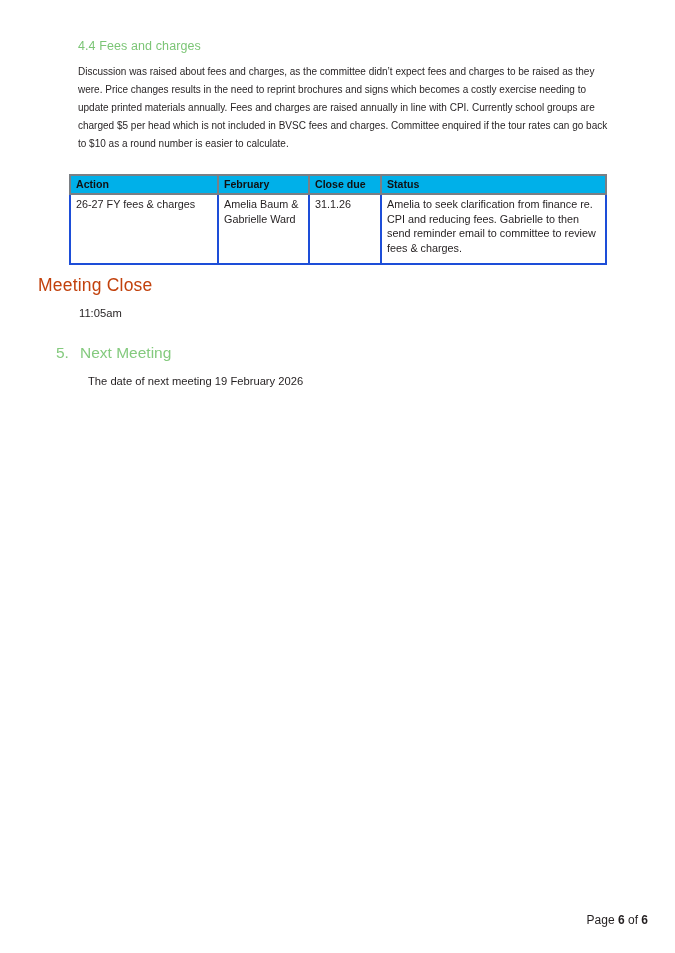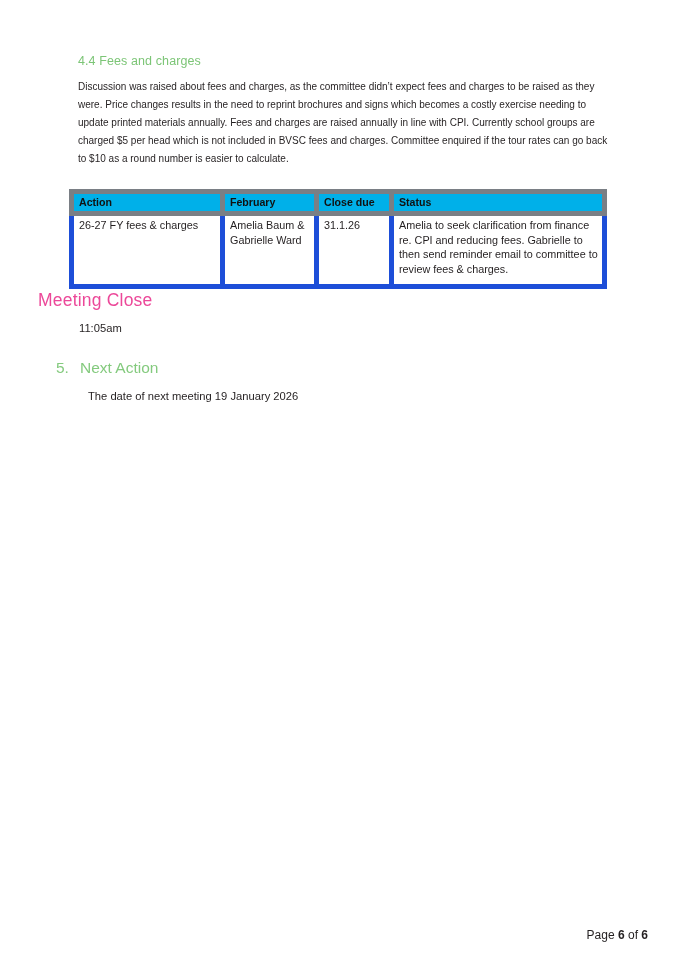--- a/index.html
+++ b/index.html
@@ -13,40 +13,39 @@
     position: relative;
     font-family: "Liberation Sans", sans-serif;
     color: #1a1a1a;
     overflow: hidden;
   }
 
   .page {
     position: absolute;
     inset: 0;
     background: #ffffff;
-    margin-top: 15px;
   }
 
   
   .h-sub {
     position: absolute;
     left: 78px;
     top: 39px;
     font-size: 12.5px;
     color: #7cc576;
     letter-spacing: .1px;
     white-space: nowrap;
   }
 
   .h-big {
     position: absolute;
     left: 38px;
     top: 275px;
     font-size: 17.5px;
-    color: #ec4899;
+    color: #c2410c;
     letter-spacing: .2px;
     white-space: nowrap;
   }
 
   .h-num-wrap {
     position: absolute;
     left: 56px;
     top: 344px;
     font-size: 15.5px;
     color: #84ca7e;
@@ -78,21 +77,21 @@
   
   .tbl {
     position: absolute;
     left: 69px;
     top: 174px;
     width: 538px;
     border-collapse: collapse;
     table-layout: fixed;
   }
   .tbl td, .tbl th {
-    border: 5px solid #1d4ed8;
+    border: 2px solid #1d4ed8;
     vertical-align: top;
     padding: 2px 4px 2px 5px;
     font-size: 10.8px;
     line-height: 14.6px;
     font-weight: normal;
     text-align: left;
     color: #231f20;
   }
   .tbl thead th {
     background: #00b0e9;
@@ -148,24 +147,24 @@
         <td class="c-status">Amelia to seek clarification from finance re. CPI and reducing fees. Gabrielle to then send reminder email to committee to review fees &amp; charges.</td>
       </tr>
     </tbody>
   </table>
 
   <div class="h-big">Meeting Close</div>
 
   <div class="line-indent time-line">11:05am</div>
 
   <div class="h-num-wrap">
-    <span class="num">5.</span><span>Next Action</span>
+    <span class="num">5.</span><span>Next Meeting</span>
   </div>
 
-  <div class="line-indent date-line">The date of next meeting 19 January 2026</div>
+  <div class="line-indent date-line">The date of next meeting 19 February 2026</div>
 
   <div class="footer">
     <span>Page</span>
     <b>6</b>
     <span>of</span>
     <b>6</b>
   </div>
 
 </div>
 

